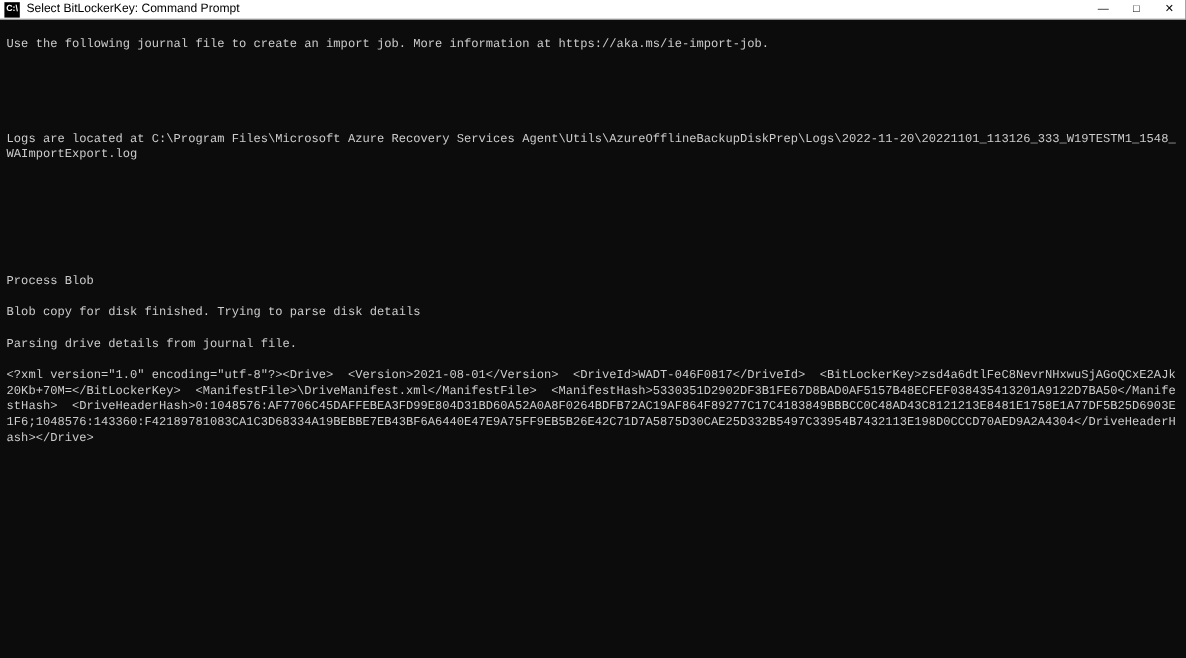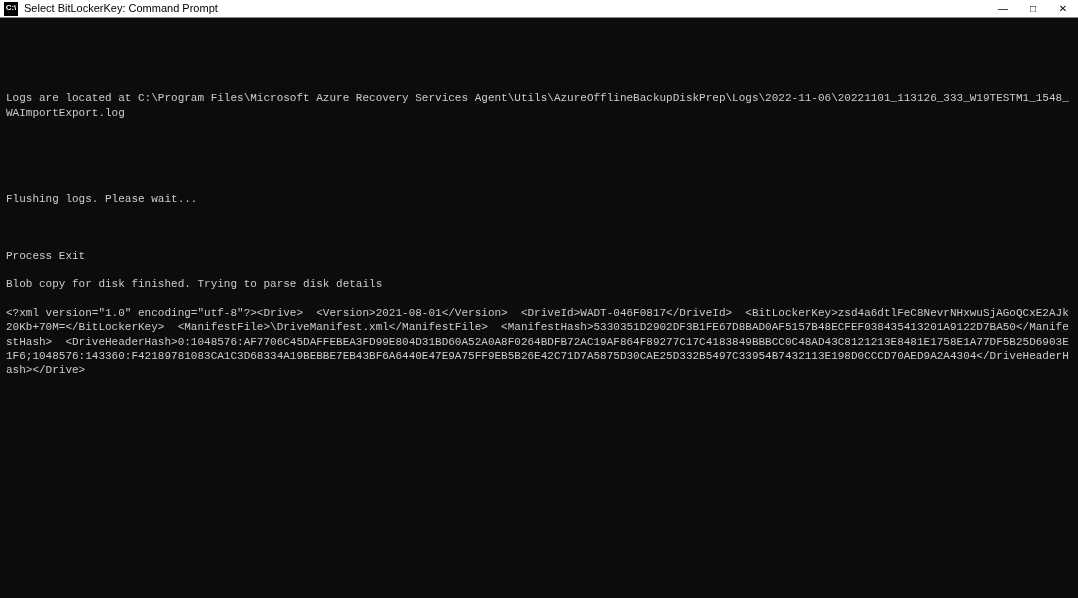--- a/index.html
+++ b/index.html
@@ -67,29 +67,30 @@
   <span class="titlebar-icon">C:\</span>
   <span class="titlebar-title">Select BitLockerKey: Command Prompt</span>
   <div class="win-controls">
     <div class="win-btn">—</div>
     <div class="win-btn">□</div>
     <div class="win-btn">✕</div>
   </div>
 </div>
 
 <div class="terminal">
+<div>Use the following journal file to create an import job. More information at https://aka.ms/ie-import-job.</div>
 <div>&nbsp;</div>
 <div>&nbsp;</div>
-<div>Logs are located at C:\Program Files\Microsoft Azure Recovery Services Agent\Utils\AzureOfflineBackupDiskPrep\Logs\2022-11-06\20221101_113126_333_W19TESTM1_1548_WAImportExport.log</div>
+<div>Logs are located at C:\Program Files\Microsoft Azure Recovery Services Agent\Utils\AzureOfflineBackupDiskPrep\Logs\2022-11-20\20221101_113126_333_W19TESTM1_1548_WAImportExport.log</div>
 <div>&nbsp;</div>
 <div>&nbsp;</div>
-<div>Flushing logs. Please wait...</div>
 <div>&nbsp;</div>
-<div>Process Exit</div>
+<div>Process Blob</div>
 <div>Blob copy for disk finished. Trying to parse disk details</div>
+<div>Parsing drive details from journal file.</div>
 <div>&lt;?xml version="1.0" encoding="utf-8"?&gt;&lt;Drive&gt;  &lt;Version&gt;2021-08-01&lt;/Version&gt;  &lt;DriveId&gt;WADT-046F0817&lt;/DriveId&gt;  &lt;BitLockerKey&gt;zsd4a6dtlFeC8NevrNHxwuSjAGoQCxE2AJk20Kb+70M=&lt;/BitLockerKey&gt;  &lt;ManifestFile&gt;\DriveManifest.xml&lt;/ManifestFile&gt;  &lt;ManifestHash&gt;5330351D2902DF3B1FE67D8BAD0AF5157B48ECFEF038435413201A9122D7BA50&lt;/ManifestHash&gt;  &lt;DriveHeaderHash&gt;0:1048576:AF7706C45DAFFEBEA3FD99E804D31BD60A52A0A8F0264BDFB72AC19AF864F89277C17C4183849BBBCC0C48AD43C8121213E8481E1758E1A77DF5B25D6903E1F6;1048576:143360:F42189781083CA1C3D68334A19BEBBE7EB43BF6A6440E47E9A75FF9EB5B26E42C71D7A5875D30CAE25D332B5497C33954B7432113E198D0CCCD70AED9A2A4304&lt;/DriveHeaderHash&gt;&lt;/Drive&gt;</div>
 <div>&nbsp;</div>
 
 
 
 
 
 
 
 

